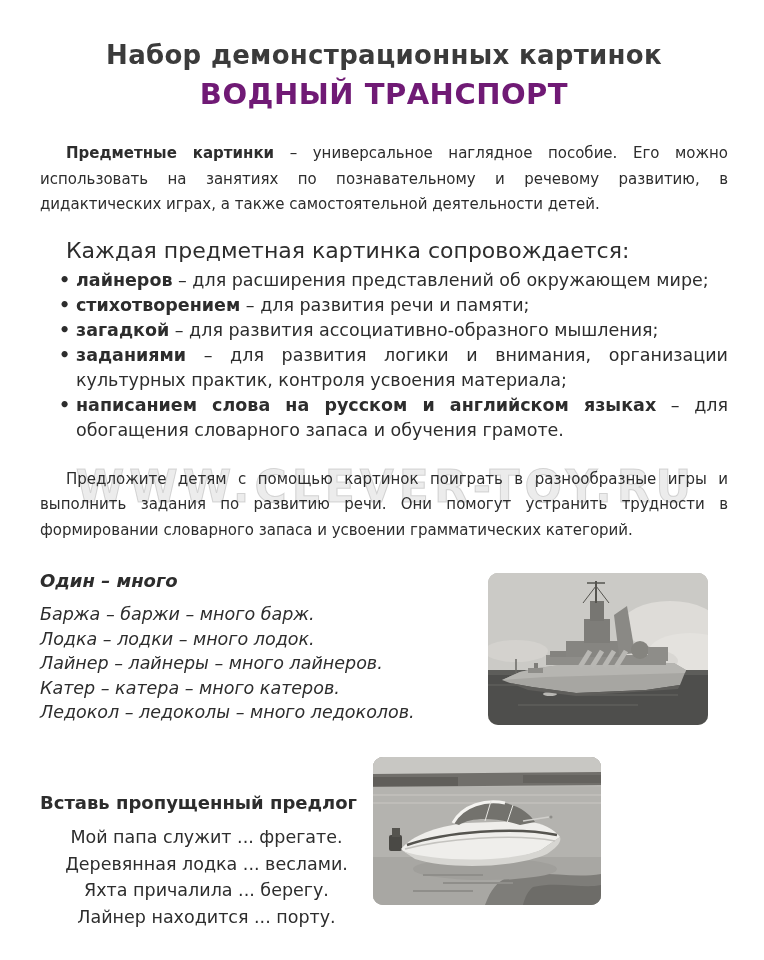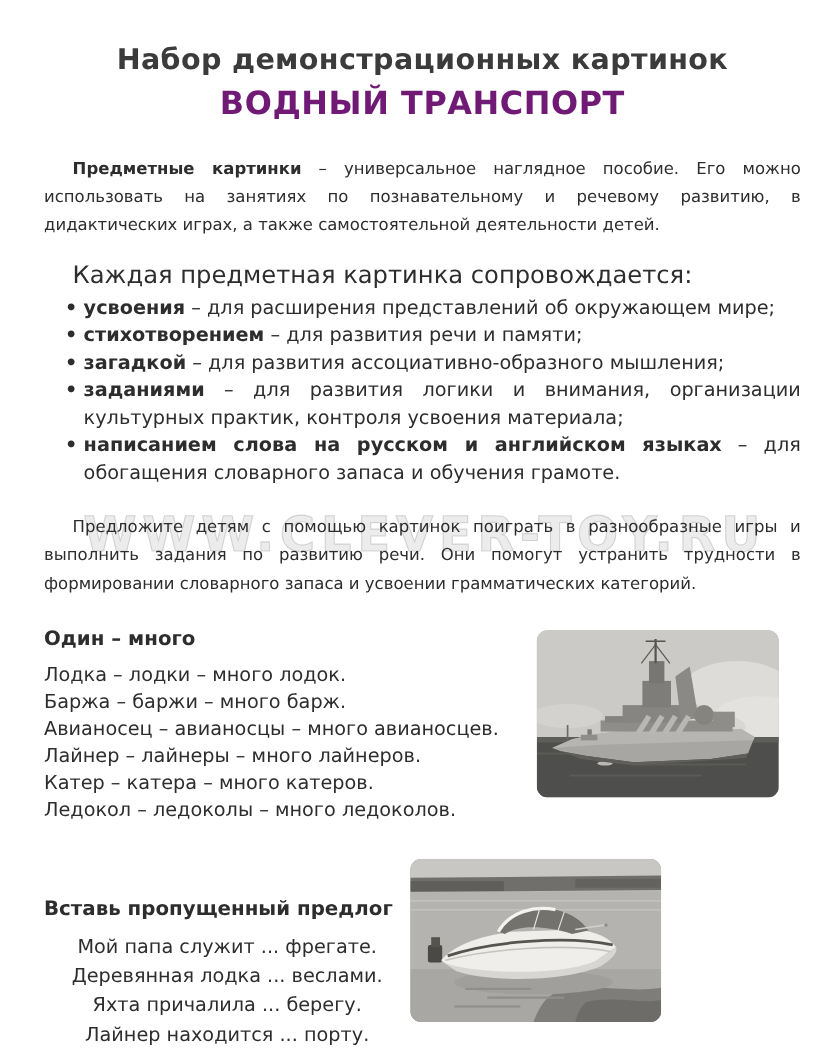--- a/index.html
+++ b/index.html
@@ -44,21 +44,21 @@
     font-size:44px;font-weight:bold;letter-spacing:5px;white-space:nowrap;
     text-align:center;
     color:rgba(185,185,185,0.28);
     -webkit-text-stroke:1px rgba(160,160,160,0.40);
     user-select:none;
   }
 
   .row{display:flex;align-items:flex-start;}
   .rowA{margin-top:26px;}
   .rowB{margin-top:22px;}
-  .colA{flex:0 0 448px;}
+  .colA{flex:0 0 448px;font-style:italic;}
   .colB{flex:0 0 333px;margin-top:44px;}
 
   .sec-head{font-weight:bold;font-size:18px;line-height:24px;margin:0 0 9px 0;color:#2d2d2d;}
   .sec-line{font-size:17.5px;line-height:24.5px;}
   .secB .sec-line{line-height:26.5px;text-align:center;}
 
   .photo{
     border-radius:10px;overflow:hidden;background:#c9c8c4;
     box-shadow:0 0 0 1px #c2c1bd inset;
     line-height:0;
@@ -74,21 +74,21 @@
 
   <h1 class="title1">Набор демонстрационных картинок</h1>
   <h2 class="title2">ВОДНЫЙ ТРАНСПОРТ</h2>
 
   <p class="para intro indent"><span class="b">Предметные картинки</span><span> – универсальное наглядное пособие. Его можно использовать на занятиях по познавательному и речевому развитию, в дидактических играх, а также самостоятельной деятельности детей.</span></p>
 
   <div class="list-intro">Каждая предметная картинка сопровождается:</div>
 
   <div class="bullets">
     <div class="bullet-item">
-      <span class="bullet-dot">•</span><span class="b">усвоения</span><span> – для расширения представлений об окружающем мире;</span>
+      <span class="bullet-dot">•</span><span class="b">лайнеров</span><span> – для расширения представлений об окружающем мире;</span>
     </div>
     <div class="bullet-item">
       <span class="bullet-dot">•</span><span class="b">стихотворением</span><span> – для развития речи и памяти;</span>
     </div>
     <div class="bullet-item">
       <span class="bullet-dot">•</span><span class="b">загадкой</span><span> – для развития ассоциативно-образного мышления;</span>
     </div>
     <div class="bullet-item">
       <span class="bullet-dot">•</span><span class="b">заданиями</span><span> – для развития логики и внимания, организации культурных практик, контроля усвоения материала;</span>
     </div>
@@ -98,23 +98,22 @@
   </div>
 
   <div class="p2wrap">
     <div class="watermark">WWW.CLEVER-TOY.RU</div>
     <p class="para indent">Предложите детям с помощью картинок поиграть в разнообразные игры и выполнить задания по развитию речи. Они помогут устранить трудности в формировании словарного запаса и усвоении грамматических категорий.</p>
   </div>
 
   <div class="row rowA">
     <div class="colA">
       <div class="sec-head">Один – много</div>
+      <div class="sec-line">Баржа – баржи – много барж.</div>
       <div class="sec-line">Лодка – лодки – много лодок.</div>
-      <div class="sec-line">Баржа – баржи – много барж.</div>
-      <div class="sec-line">Авианосец – авианосцы – много авианосцев.</div>
       <div class="sec-line">Лайнер – лайнеры – много лайнеров.</div>
       <div class="sec-line">Катер – катера – много катеров.</div>
       <div class="sec-line">Ледокол – ледоколы – много ледоколов.</div>
     </div>
     <div class="photo photo-warship">
       <svg viewBox="0 0 220 152" width="220" height="152" xmlns="http://www.w3.org/2000/svg">
         <rect width="220" height="152" fill="#cbcac6"></rect>
         <ellipse cx="182" cy="52" rx="48" ry="24" fill="#dedcd8"></ellipse>
         <ellipse cx="202" cy="80" rx="42" ry="20" fill="#e4e2de"></ellipse>
         <ellipse cx="160" cy="88" rx="30" ry="12" fill="#d9d7d3"></ellipse>

